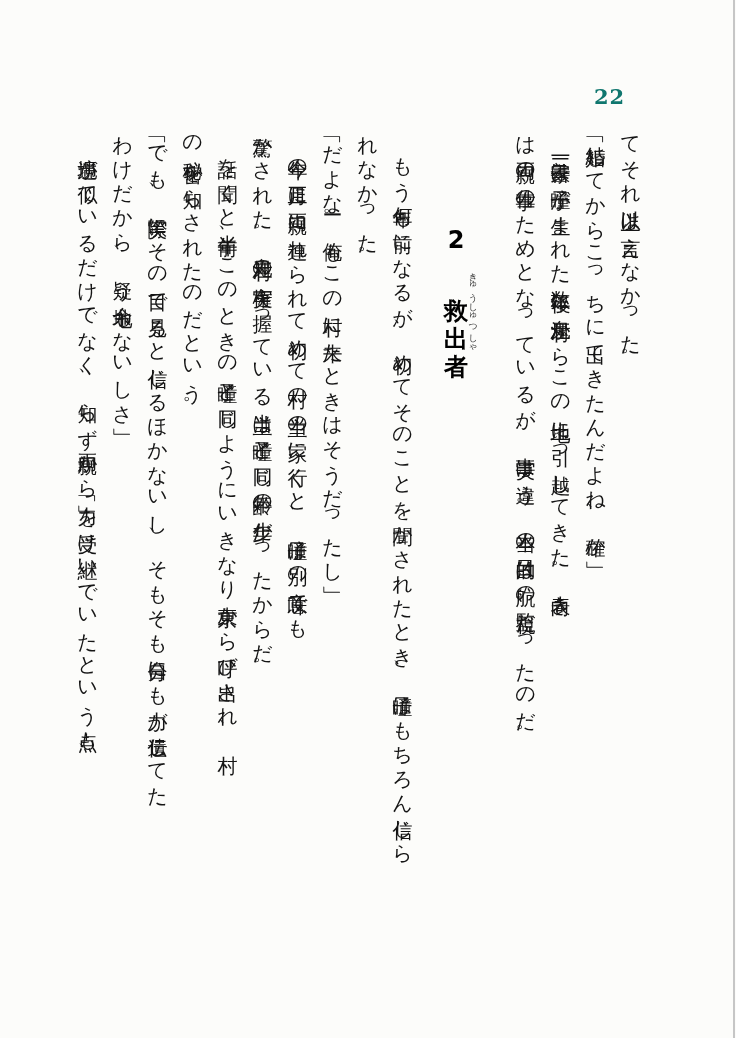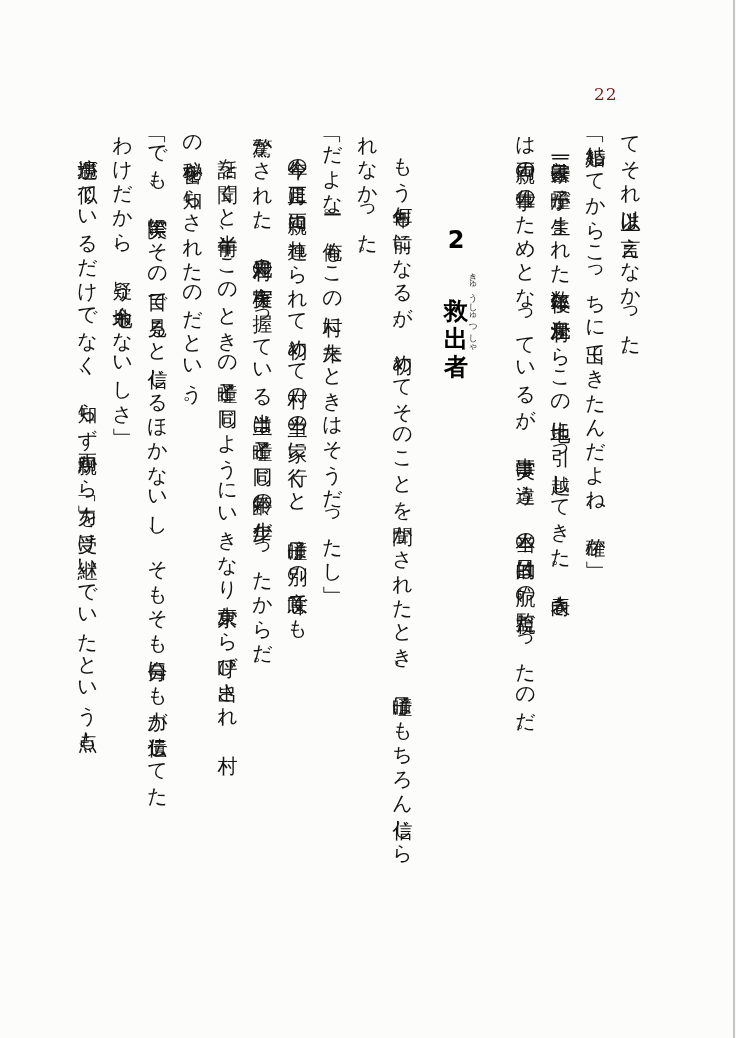--- a/index.html
+++ b/index.html
@@ -14,22 +14,23 @@
     width: 736px; height: 1038px;
     background: #fcfcfa;
   }
   .edge-line {
     position: absolute; top: 0; right: 1px;
     width: 2px; height: 1038px;
     background: #c6c6c6;
   }
   .page-number {
     position: absolute; top: 84px; left: 594px;
-    font-size: 17px; letter-spacing: 1px;
-    color: #7f1d1d;
+    font-size: 21px; letter-spacing: 1px;
+    color: #0f766e;
+    font-weight: bold;
   }
   .text-area {
     position: absolute; top: 122px; right: 88px;
     height: 846px;
     writing-mode: vertical-rl;
     text-orientation: mixed;
     font-size: 20px;
     letter-spacing: 1.5px;
     line-height: 35px;
     color: #151515;

